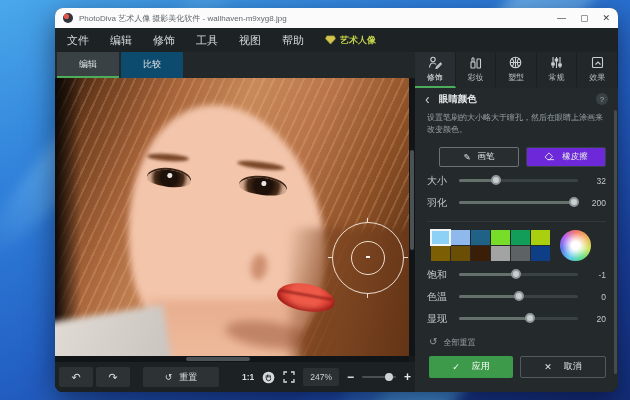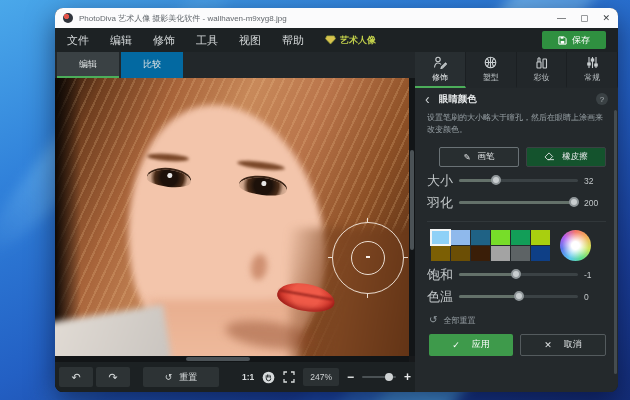--- a/index.html
+++ b/index.html
@@ -25,21 +25,21 @@
   .win-controls span { font-size:9px; color:#3c4043; line-height:20px; cursor:default; }
 
   .menubar { position:absolute; left:0; top:20px; width:100%; height:24px; background:#1d2224; display:flex; align-items:center; padding:0 12px; }
   .menu-item { font-size:11px; color:#d5d9da; margin-right:21px; }
   .buy { display:flex; align-items:center; gap:4px; font-size:9px; color:#c3d14b; font-weight:bold; }
   .save-btn { margin-left:auto; background:#2f9040; color:#fff; font-size:9px; height:18px; padding:0 16px; border-radius:2px; display:flex; align-items:center; gap:5px; }
 
   
   .left-col { position:absolute; left:0; top:44px; width:360px; bottom:0; background:#17191b; }
   .tabstrip { position:absolute; left:0; top:0; width:100%; height:26px; background:#22272a; display:flex; align-items:stretch; }
-  .view-tab { width:62px; display:flex; align-items:center; justify-content:center; font-size:9px; color:#dfe3e4; background:#0369a1; margin-left:2px; border-bottom:2px solid transparent; }
+  .view-tab { width:62px; display:flex; align-items:center; justify-content:center; font-size:9px; color:#dfe3e4; background:#0c4a6e; margin-left:2px; border-bottom:2px solid transparent; }
   .view-tab.active { background:#3a4144; border-bottom-color:#4cae5a; }
   .orig-btn { margin-left:auto; display:flex; align-items:center; gap:10px; padding:0 14px; font-size:9px; color:#d8dcdd; }
 
   
   .photo { position:absolute; left:0; top:26px; width:354px; height:278px; overflow:hidden; background:linear-gradient(115deg,#241309 0%,#6e3d1e 10%,#a8643a 26%,#c8895a 42%,#b9744a 58%,#8d5026 76%,#5d3215 92%,#3a1d0b 100%); }
   .hair-sheen { position:absolute; inset:0; background:repeating-linear-gradient(115deg,rgba(255,214,160,.18) 0 2px,rgba(0,0,0,0) 2px 9px); }
   .dark-left { position:absolute; left:0; top:0; width:26px; height:100%; background:linear-gradient(90deg,#0d0805,rgba(13,8,5,0)); }
   .face { position:absolute; left:72px; top:26px; width:196px; height:262px; border-radius:50% 50% 46% 54% / 58% 54% 46% 42%; background:radial-gradient(circle at 45% 38%,#f3c5ab 0 55%,#e2a384 85%,#cf8a68 100%); transform:rotate(-10deg); filter:blur(3px); }
   .neck { position:absolute; left:95px; top:222px; width:150px; height:70px; background:linear-gradient(180deg,#e8ae8f,#f0bd9f); filter:blur(4px); }
   .cloth { position:absolute; left:-12px; top:236px; width:125px; height:56px; background:linear-gradient(120deg,#e3ddd6,#c9c4bf); transform:rotate(-9deg); filter:blur(3px); }
@@ -95,28 +95,28 @@
   .phead { display:flex; align-items:center; padding:0 10px; height:22px; }
   .back { font-size:14px; color:#cfd4d6; margin-right:9px; line-height:1; }
   .ptitle { font-size:9.5px; color:#e6e9ea; font-weight:bold;text-align:center; }
   .help { margin-left:auto; width:12px; height:12px; border-radius:50%; background:#3a4144; color:#aab1b4; font-size:8px; display:flex; align-items:center; justify-content:center; }
 
   .pdesc { font-size:8px; color:#98a1a6; line-height:1.55; padding:2px 12px 0 12px; }
 
   .brush-row { display:flex; gap:7px; padding:10px 12px 0 24px; }
   .pbtn { height:20px; flex:1; display:flex; align-items:center; justify-content:center; gap:7px; font-size:8.5px; color:#e3e6e7; border-radius:2px; }
   .pbtn.brush { background:#282e30; border:1px solid #6a7276; }
-  .pbtn.eraser { background:#14532d; border:1px solid #3a4143; }
+  .pbtn.eraser { background:#6d28d9; border:1px solid #3a4143; }
 
   .srow { display:flex; align-items:center; padding:0 12px; height:16px; margin-top:6px; }
-  .srow .slab { width:26px; font-size:13px; color:#c3c8ca; }
+  .srow .slab { width:26px; font-size:10px; color:#c3c8ca; }
   .track { position:relative; flex:1; height:3px; background:#3b4245; border-radius:2px; margin:0 6px; }
   .track .fill { position:absolute; left:0; top:0; height:3px; background:#64716a; border-radius:2px; }
   .track .handle { position:absolute; top:-4px; width:10px; height:10px; border-radius:50%; background:#c9ced0; border:2px solid #8f9699; transform:translateX(-5px); }
-  .srow .sval { width:22px; text-align:left; font-size:8.5px; color:#c3c8ca; }
+  .srow .sval { width:22px; text-align:right; font-size:8.5px; color:#c3c8ca; }
 
   .pdivider { height:1px; background:#31373a; margin:10px 12px 2px 12px; }
 
   .swatch-area { display:flex; align-items:center; padding:6px 12px 0 16px; gap:10px; }
   .swgrid { display:grid; grid-template-columns:repeat(6,19px); grid-auto-rows:15px; gap:1px; }
   .sw { width:19px; height:15px; }
   .sw.selected { outline:2px solid #f2f5f5; outline-offset:-1px; }
   .wheel { width:31px; height:31px; border-radius:50%; background:radial-gradient(circle,#ffffff 0 18%,rgba(255,255,255,0) 62%),conic-gradient(#f4776a,#f2b05c,#cfe55a,#5ede8c,#5bc7f0,#5e77ee,#b65ff0,#f4776a); }
 
   .reset-all { display:flex; align-items:center; gap:6px; padding:10px 12px 0 14px; font-size:8px; color:#949da2; }
@@ -159,28 +159,20 @@
     <span class="menu-item">修饰</span>
     <span class="menu-item">工具</span>
     <span class="menu-item">视图</span>
     <span class="menu-item">帮助</span>
     <span class="buy">
       <svg width="11" height="10" viewBox="0 0 12 11">
           <polygon points="2,1 10,1 11.5,4 6,10 0.5,4" fill="#d8c34e" stroke="#9aa53a" stroke-width="0.8"></polygon>
         </svg>
       <span>艺术人像</span>
     </span>
-    <span class="save-btn">
-      <svg width="9" height="9" viewBox="0 0 10 10">
-          <path d="M1 1h6l2 2v6H1z" fill="none" stroke="#fff" stroke-width="1.1"></path>
-          <rect x="3" y="5.5" width="4" height="3" fill="#fff"></rect>
-          <rect x="3" y="1" width="3" height="2" fill="#fff"></rect>
-        </svg>
-      <span>保存</span>
-    </span>
   </div>
 
   <div class="left-col">
 
     <div class="tabstrip">
       <div class="view-tab active">编辑</div>
       <div class="view-tab">比较</div>
     </div>
 
     <div class="photo">
@@ -252,41 +244,48 @@
       <div class="ptab active">
         <svg width="14" height="13" viewBox="0 0 14 13" fill="none" stroke-width="1.1">
             <circle cx="5" cy="3.5" r="2.2"></circle>
             <path d="M1.5 11.5 q0.5-4.5 3.5-4.5 q2 0 3 1.5"></path>
             <path d="M8.5 11 l4-4 1 1-4 4-1.5 0.5z"></path>
           </svg>
         <span class="lbl">修饰</span>
       </div>
       <div class="ptab">
         <svg width="13" height="13" viewBox="0 0 13 13" fill="none" stroke-width="1.1">
-            <circle cx="6.5" cy="6.5" r="5.3"></circle>
-            <path d="M1.2 6.5h10.6 M6.5 1.2v10.6 M3 2.2c2 2.5 2 6.1 0 8.6 M10 2.2c-2 2.5-2 6.1 0 8.6"></path>
-          </svg>
-        <span class="lbl">塑型</span>
-      </div>
-      <div class="ptab">
-        <svg width="13" height="13" viewBox="0 0 13 13" fill="none" stroke-width="1.1">
             <rect x="2" y="6" width="4" height="6" rx="0.5"></rect>
             <path d="M3 6 V2.5 q1-1.5 2 0 V6"></path>
             <rect x="8" y="3" width="3.5" height="9" rx="0.5"></rect>
           </svg>
         <span class="lbl">彩妆</span>
+      </div>
+      <div class="ptab">
+        <svg width="13" height="13" viewBox="0 0 13 13" fill="none" stroke-width="1.1">
+            <circle cx="6.5" cy="6.5" r="5.3"></circle>
+            <path d="M1.2 6.5h10.6 M6.5 1.2v10.6 M3 2.2c2 2.5 2 6.1 0 8.6 M10 2.2c-2 2.5-2 6.1 0 8.6"></path>
+          </svg>
+        <span class="lbl">塑型</span>
       </div>
       <div class="ptab">
         <svg width="13" height="13" viewBox="0 0 13 13" fill="none" stroke-width="1.1">
             <path d="M3 1v11 M6.5 1v11 M10 1v11"></path>
             <rect x="1.8" y="7" width="2.4" height="2" fill="#c9ced0"></rect>
             <rect x="5.3" y="3" width="2.4" height="2" fill="#c9ced0"></rect>
             <rect x="8.8" y="8" width="2.4" height="2" fill="#c9ced0"></rect>
           </svg>
         <span class="lbl">常规</span>
+      </div>
+      <div class="ptab">
+        <svg width="13" height="13" viewBox="0 0 13 13" fill="none" stroke-width="1.1">
+            <rect x="1.5" y="1.5" width="10" height="10" rx="1"></rect>
+            <path d="M4.5 8.5 l2.5-2.5 2.5 2.5"></path>
+          </svg>
+        <span class="lbl">效果</span>
       </div>
     </div>
 
     <div class="phead">
       <span class="back">‹</span>
       <span class="ptitle">眼睛颜色</span>
       <span class="help">?</span>
     </div>
 
     <div class="pdesc">设置笔刷的大小略大于瞳孔，然后在眼睛上涂画来改变颜色。</div>
@@ -351,20 +350,28 @@
       <span class="sval">-1</span>
     </div>
     <div class="srow">
       <span class="slab">色温</span>
       <div class="track">
           <div class="fill" style="width: 50%;"></div>
           <div class="handle" style="left: 50%;"></div>
         </div>
       <span class="sval">0</span>
     </div>
+    <div class="srow">
+      <span class="slab">显现</span>
+      <div class="track">
+          <div class="fill" style="width: 60%;"></div>
+          <div class="handle" style="left: 60%;"></div>
+        </div>
+      <span class="sval">20</span>
+    </div>
 
     <div class="reset-all">
       <span class="ricon">↺</span>
       <span class="txt">全部重置</span>
     </div>
 
     <div class="bottom-btns">
       <div class="apply">
         <span>✓</span>
         <span>应用</span>

